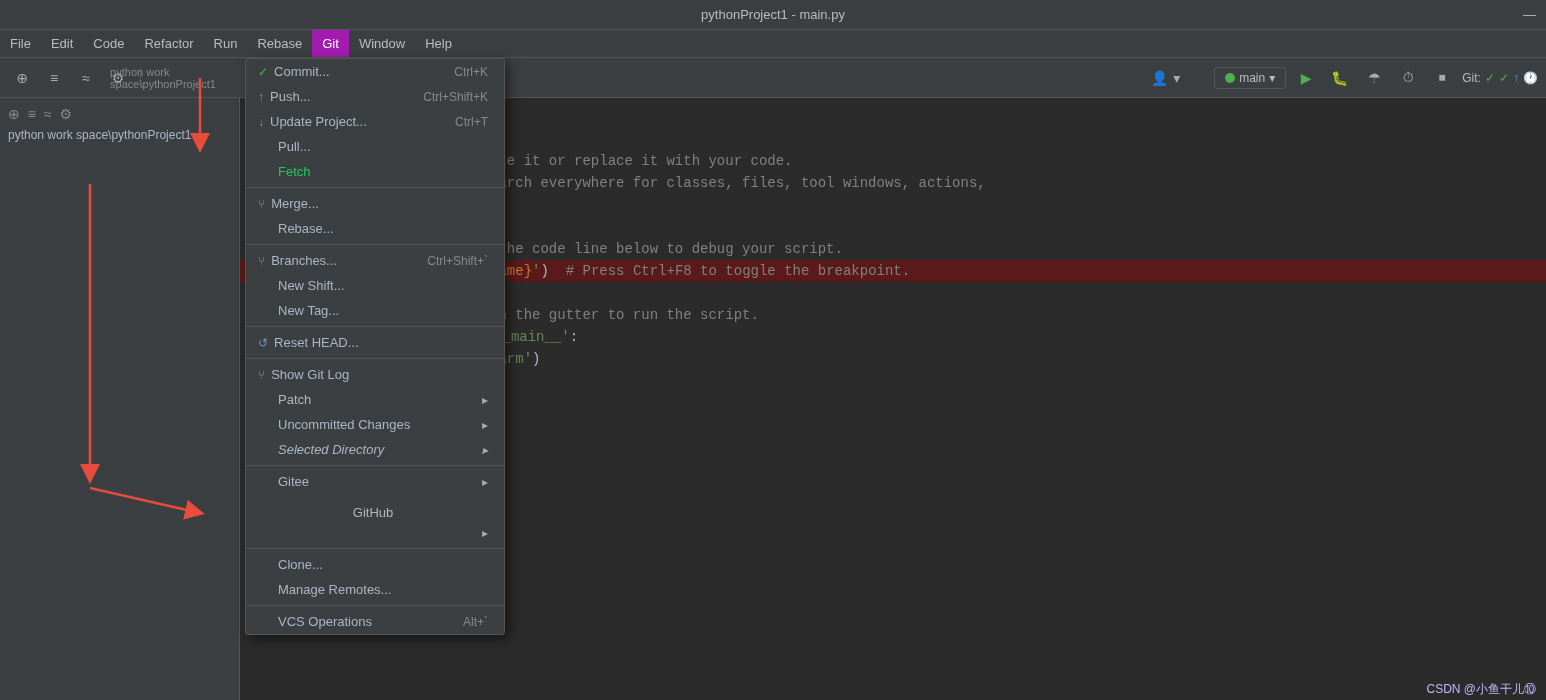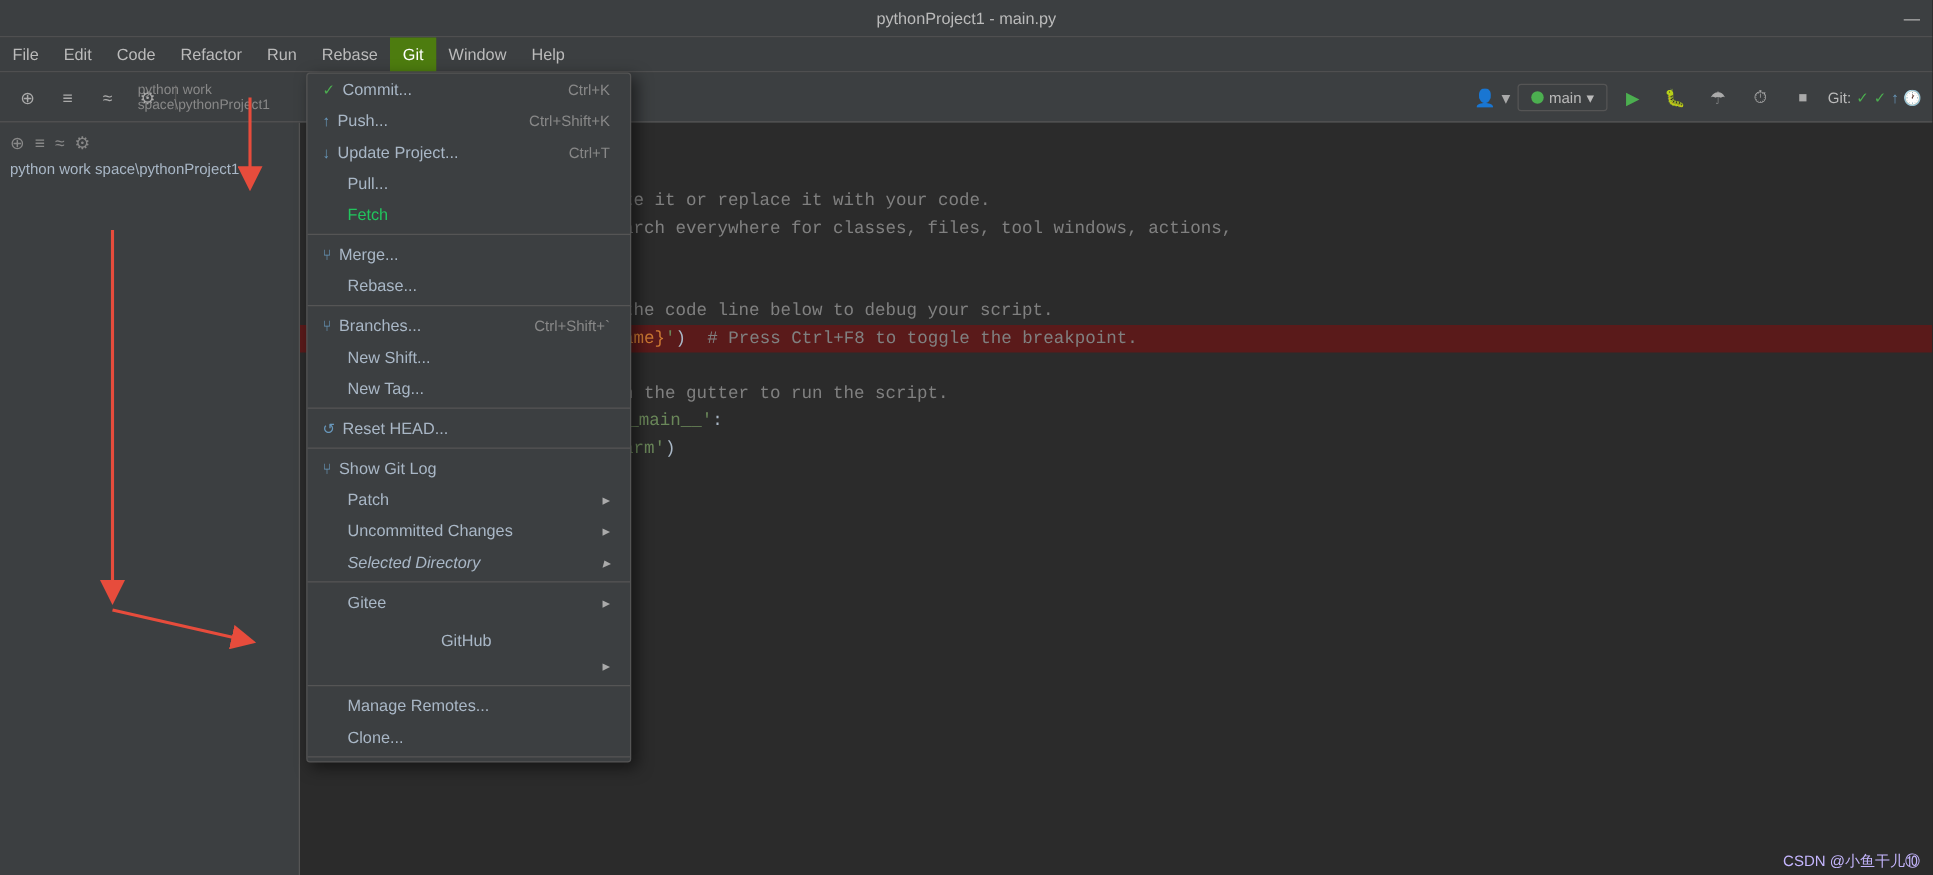--- a/index.html
+++ b/index.html
@@ -52,21 +52,21 @@
       padding: 0 10px;
       font-size: 13px;
       color: #bbb;
       cursor: pointer;
       height: 100%;
       display: flex;
       align-items: center;
       user-select: none;
     }
     .menu-item.active {
-      background: #4d7c0f;
+      background: #a21caf;
       color: #fff;
     }
 
     
     .toolbar {
       display: flex;
       align-items: center;
       background: #3c3f41;
       height: 40px;
       border-bottom: 1px solid #555;
@@ -102,20 +102,21 @@
       display: flex;
       align-items: center;
       gap: 4px;
       padding: 3px 10px;
       background: #3c3f41;
       border: 1px solid #555;
       border-radius: 3px;
       cursor: pointer;
       font-size: 12px;
       color: #bbb;
+      margin-left: 28px;
     }
     .branch-dot {
       width: 10px;
       height: 10px;
       background: #4caf50;
       border-radius: 50%;
     }
     .git-status {
       font-size: 12px;
       color: #bbb;
@@ -504,30 +505,35 @@
     <span style="width:14px;"></span>
     <span>GitHub</span>
     <span class="arrow-right">▸</span>
 
   </div>
 
   <div class="dropdown-separator"></div>
 
   <div class="dropdown-item">
     <span style="width:14px;"></span>
+    <span>Clone...</span>
+  </div>
+
+  <div class="dropdown-item">
+    <span style="width:14px;"></span>
     <span>Manage Remotes...</span>
   </div>
 
-  <div class="dropdown-item">
-    <span style="width:14px;"></span>
-    <span>Clone...</span>
-  </div>
-
-  <div class="dropdown-separator"></div>
-
+  <div class="dropdown-separator"></div>
+
+  <div class="dropdown-item">
+    <span style="width:14px;"></span>
+    <span>VCS Operations</span>
+    <span class="shortcut">Alt+`</span>
+  </div>
 
 </div>
 
 <svg style="position:absolute;top:58px;left:0;width:280px;height:500px;pointer-events:none;z-index:50;">
   <defs>
     <marker id="arrowhead" markerWidth="8" markerHeight="8" refX="6" refY="4" orient="auto">
       <polygon points="0 0, 8 4, 0 8" fill="#e74c3c"></polygon>
     </marker>
     <marker id="arrowhead2" markerWidth="8" markerHeight="8" refX="6" refY="4" orient="auto">
       <polygon points="0 0, 8 4, 0 8" fill="#e74c3c"></polygon>

